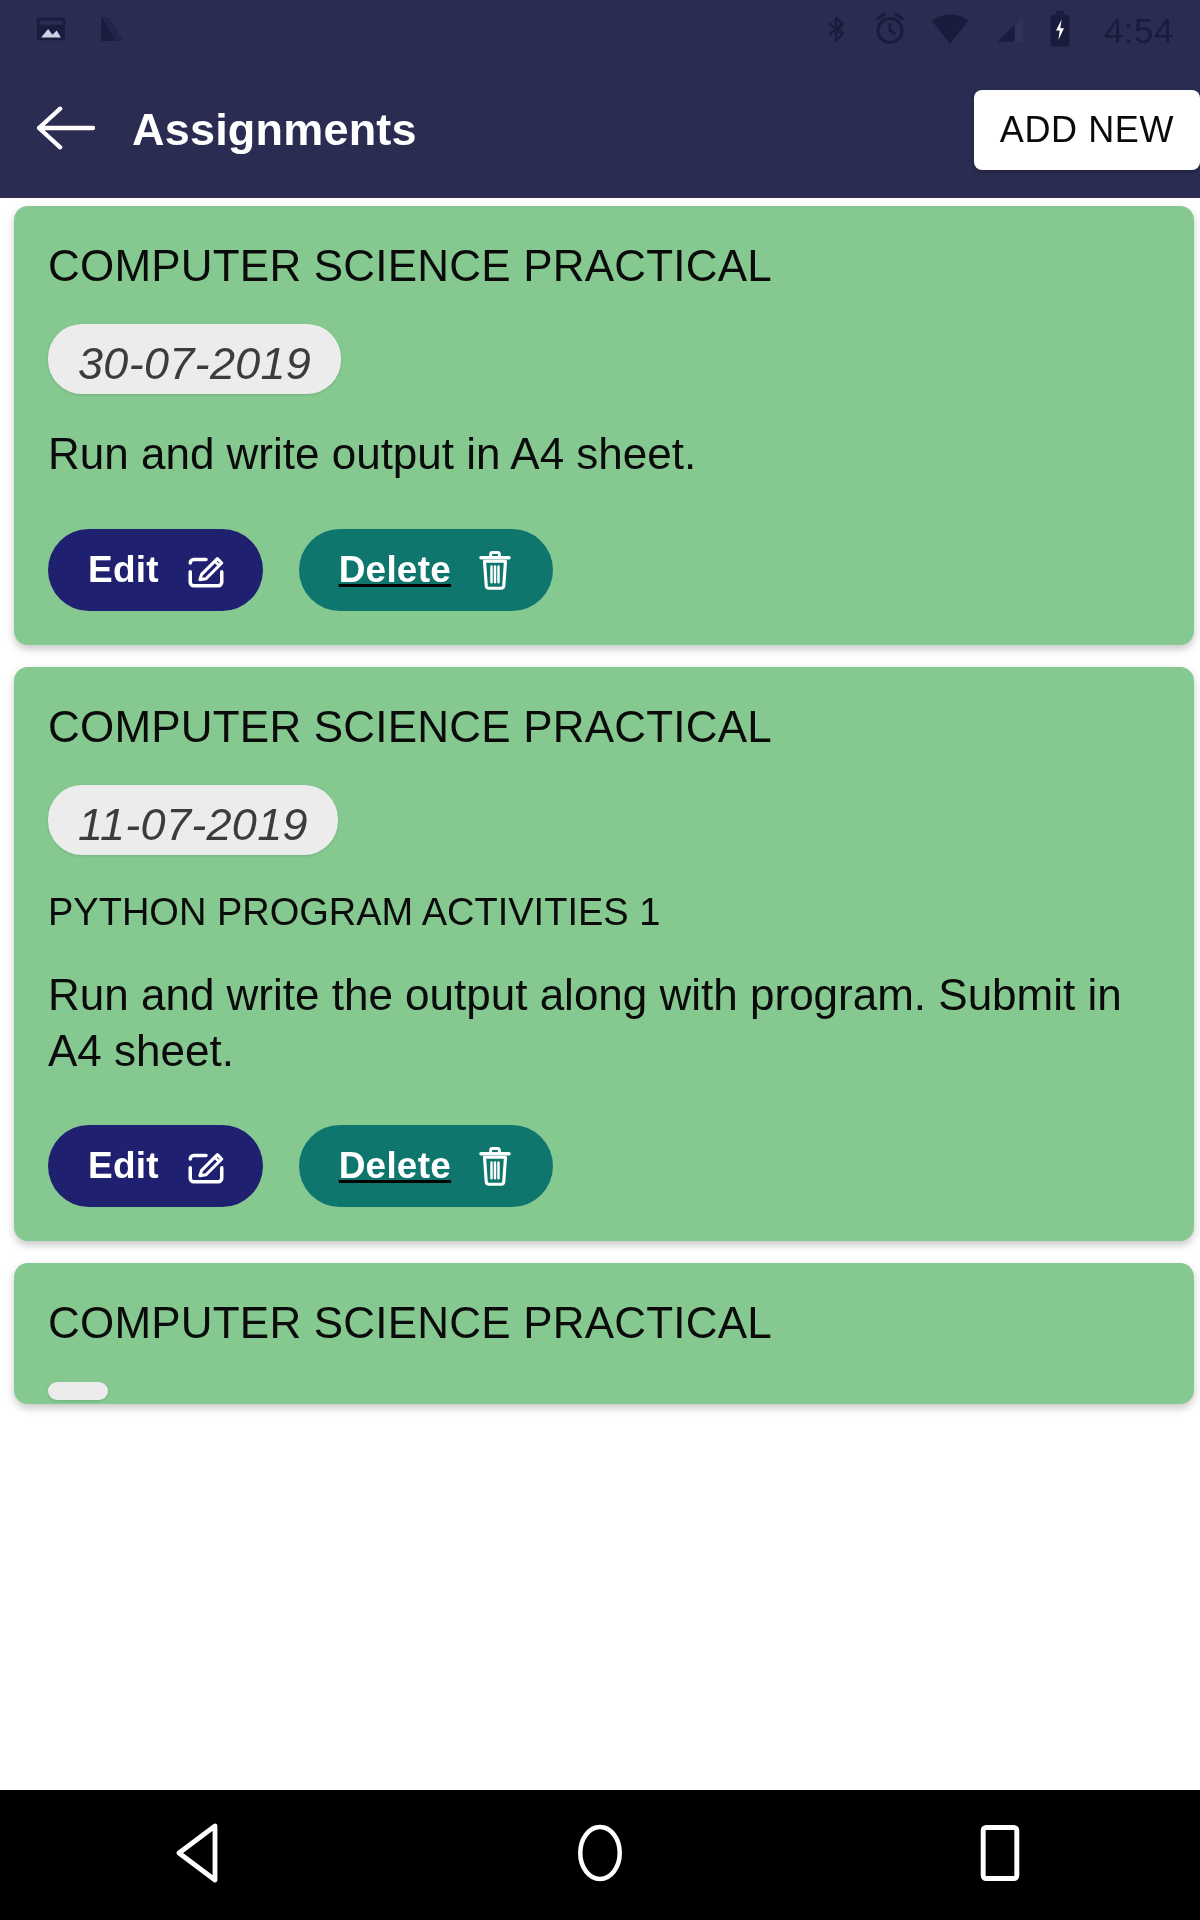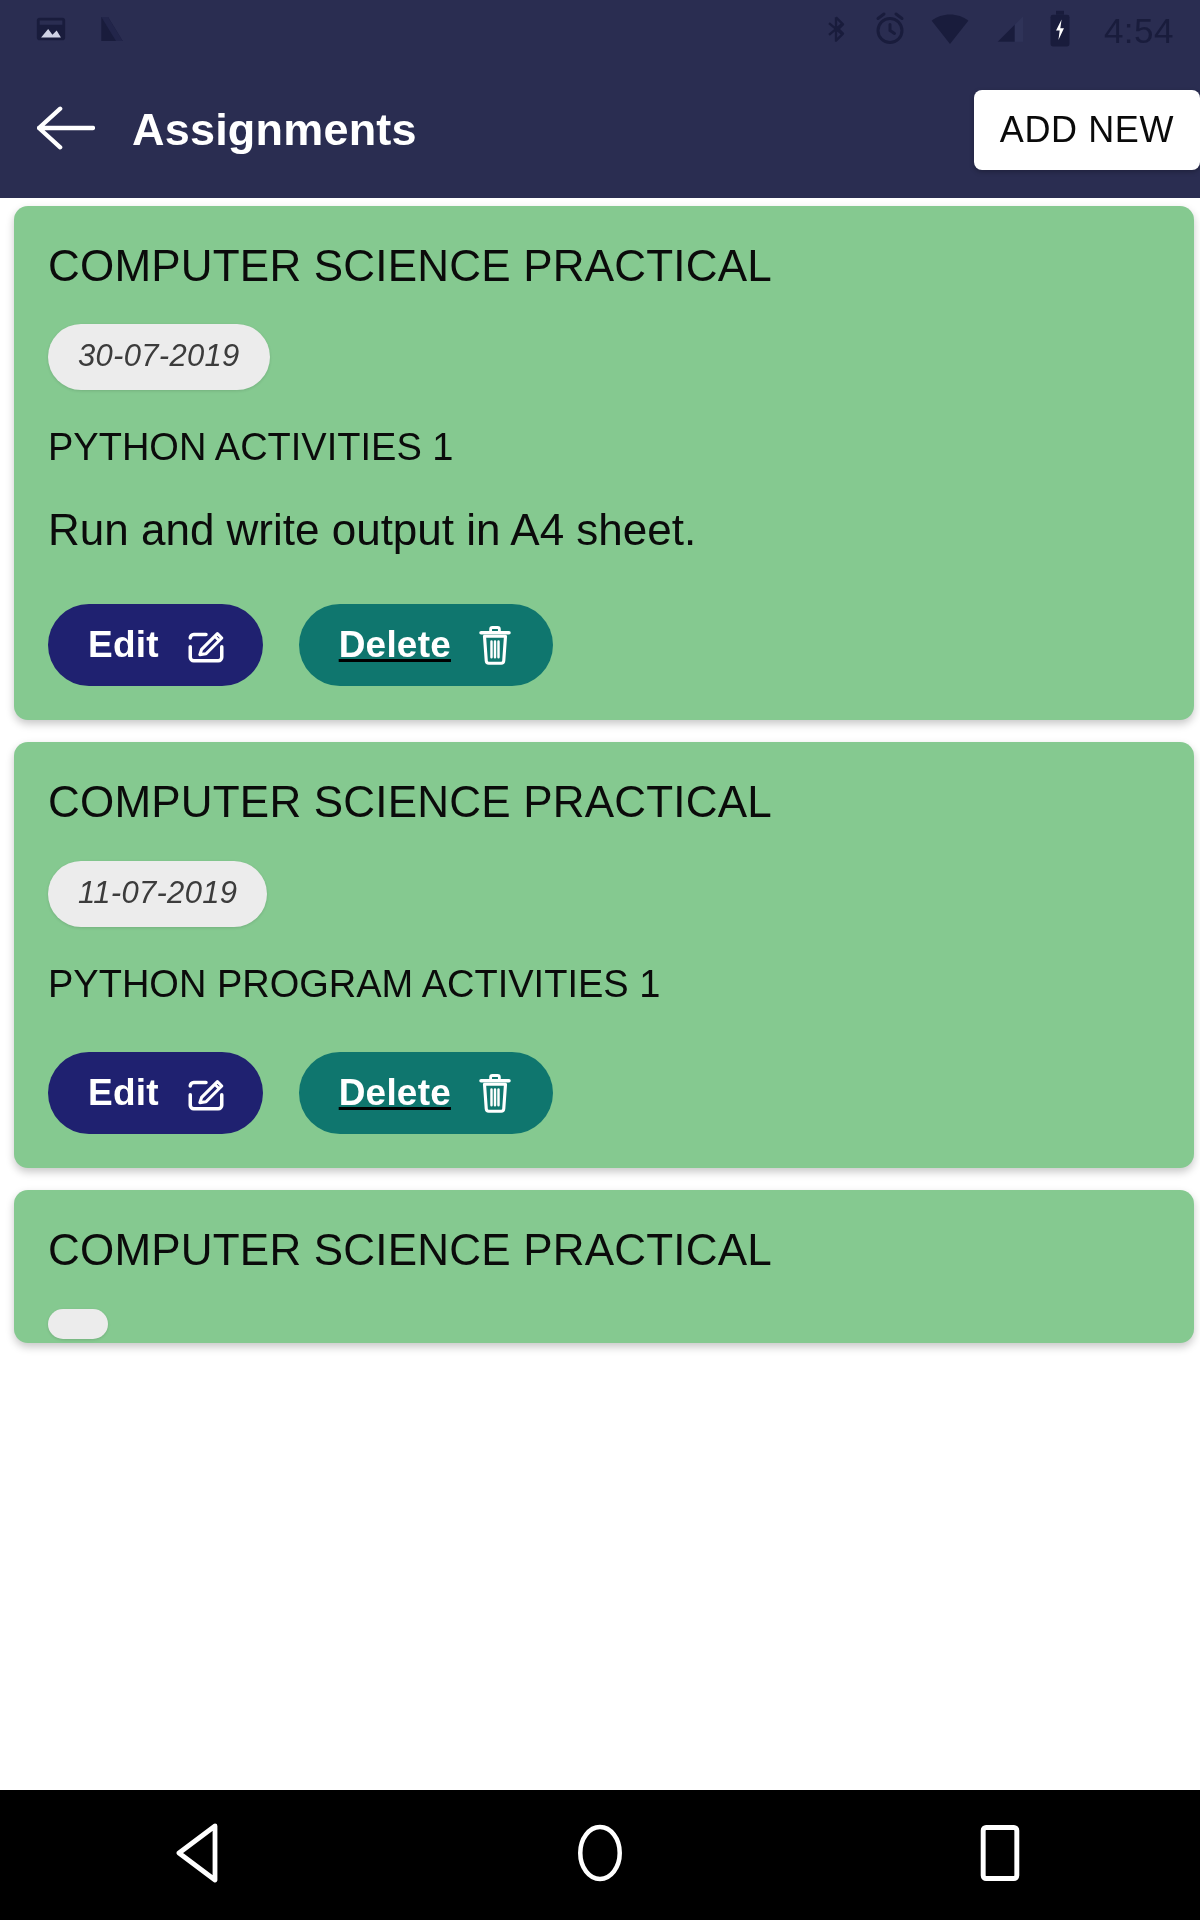--- a/index.html
+++ b/index.html
@@ -125,24 +125,24 @@
     font-weight: 400;
     letter-spacing: 0.2px;
     line-height: 1.1;
     white-space: nowrap;
   }
 
   .date-chip {
     display: inline-block;
     background: #ececec;
     border-radius: 34px;
-    padding: 14px 30px 16px 30px;
+    padding: 14px 30px 4px 30px;
     margin-top: 34px;
     font-style: italic;
-    font-size: 31px;
+    font-size: 45px;
     color: #3c3c3c;
     letter-spacing: 0.3px;
     box-shadow: 0 1px 3px rgba(0,0,0,0.12);
   }
 
   .card-subtitle {
     margin-top: 36px;
     font-size: 38px;
     color: #0b0b0b;
     font-weight: 400;
@@ -293,21 +293,20 @@
     <button class="add-new-btn">
       <span>ADD NEW</span>
     </button>
   </div>
 
   <div class="list-area">
 
     <div class="card">
       <div class="card-title">COMPUTER SCIENCE PRACTICAL</div>
       <div class="date-chip">30-07-2019</div>
-      <div class="card-subtitle">PYTHON ACTIVITIES 1</div>
       <div class="card-desc">Run and write output in A4 sheet.</div>
       <div class="card-actions">
         <button class="btn btn-edit">
           <span class="btn-label">Edit</span>
           <span class="btn-icon">
             <svg width="42" height="42" viewBox="0 0 24 24">
               <path d="M3 8 a2 2 0 0 1 2-2 h7 M21 13 v6 a2 2 0 0 1 -2 2 H5 a2 2 0 0 1 -2 -2 v-6" stroke="#ffffff" stroke-width="2" fill="none" stroke-linecap="round"></path>
               <path d="M9.5 14.5 L18.5 5.5 L21 8 L12 17 L8.5 17.5 Z" stroke="#ffffff" stroke-width="1.8" fill="none" stroke-linejoin="round"></path>
               <path d="M17 7 L19.5 9.5" stroke="#ffffff" stroke-width="1.6"></path>
             </svg>
@@ -324,20 +323,21 @@
             </svg>
           </span>
         </button>
       </div>
     </div>
 
     <div class="card">
       <div class="card-title">COMPUTER SCIENCE PRACTICAL</div>
       <div class="date-chip">11-07-2019</div>
       <div class="card-subtitle">PYTHON PROGRAM ACTIVITIES 1</div>
+      <div class="card-desc">Run and write the output along with program. Submit in A4 sheet.</div>
       <div class="card-actions">
         <button class="btn btn-edit">
           <span class="btn-label">Edit</span>
           <span class="btn-icon">
             <svg width="42" height="42" viewBox="0 0 24 24">
               <path d="M3 8 a2 2 0 0 1 2-2 h7 M21 13 v6 a2 2 0 0 1 -2 2 H5 a2 2 0 0 1 -2 -2 v-6" stroke="#ffffff" stroke-width="2" fill="none" stroke-linecap="round"></path>
               <path d="M9.5 14.5 L18.5 5.5 L21 8 L12 17 L8.5 17.5 Z" stroke="#ffffff" stroke-width="1.8" fill="none" stroke-linejoin="round"></path>
               <path d="M17 7 L19.5 9.5" stroke="#ffffff" stroke-width="1.6"></path>
             </svg>
           </span>

